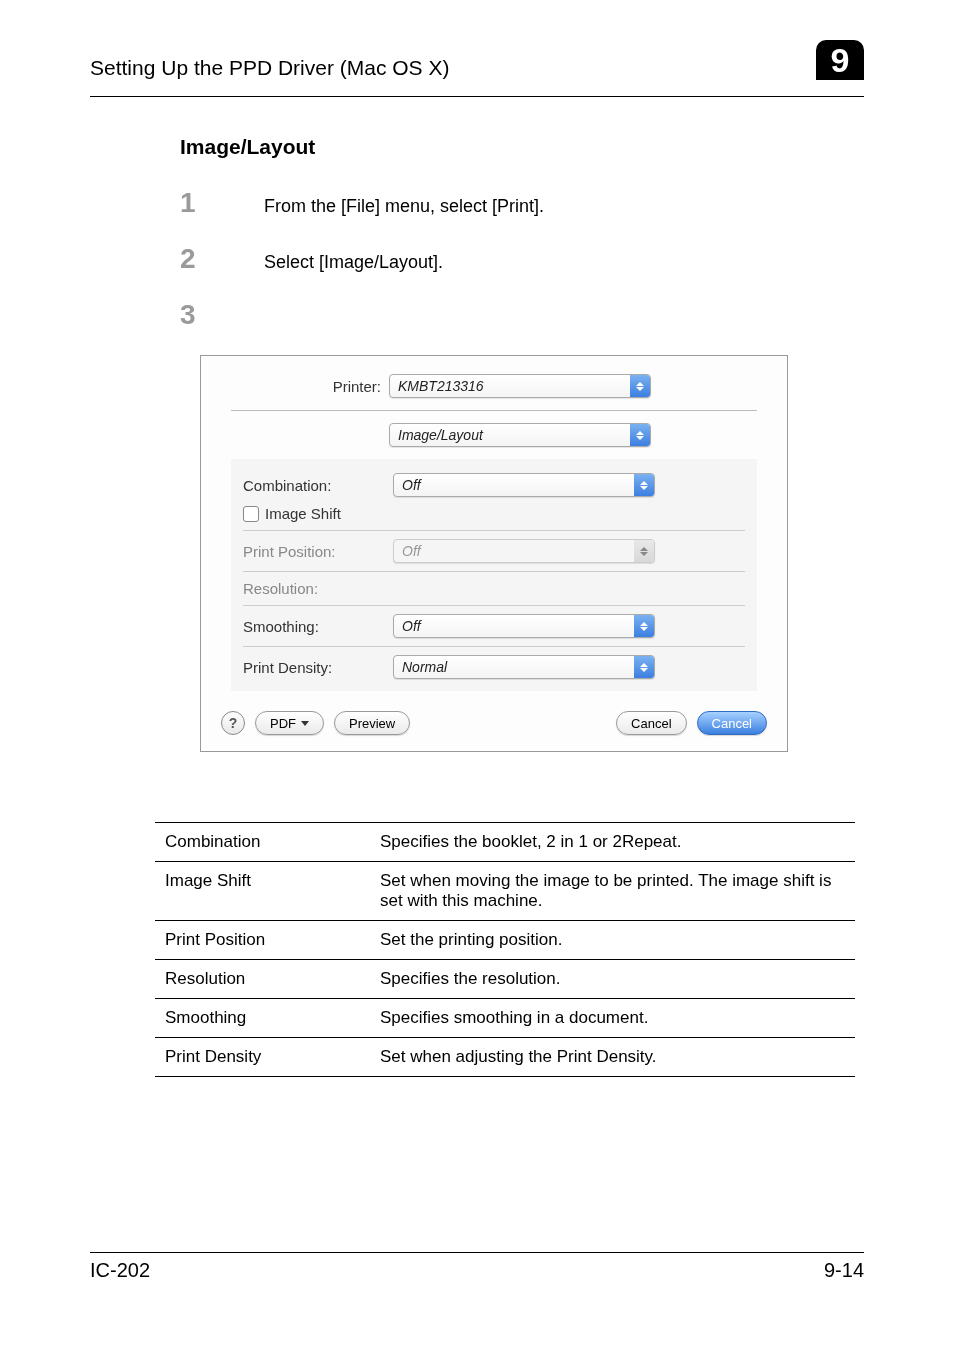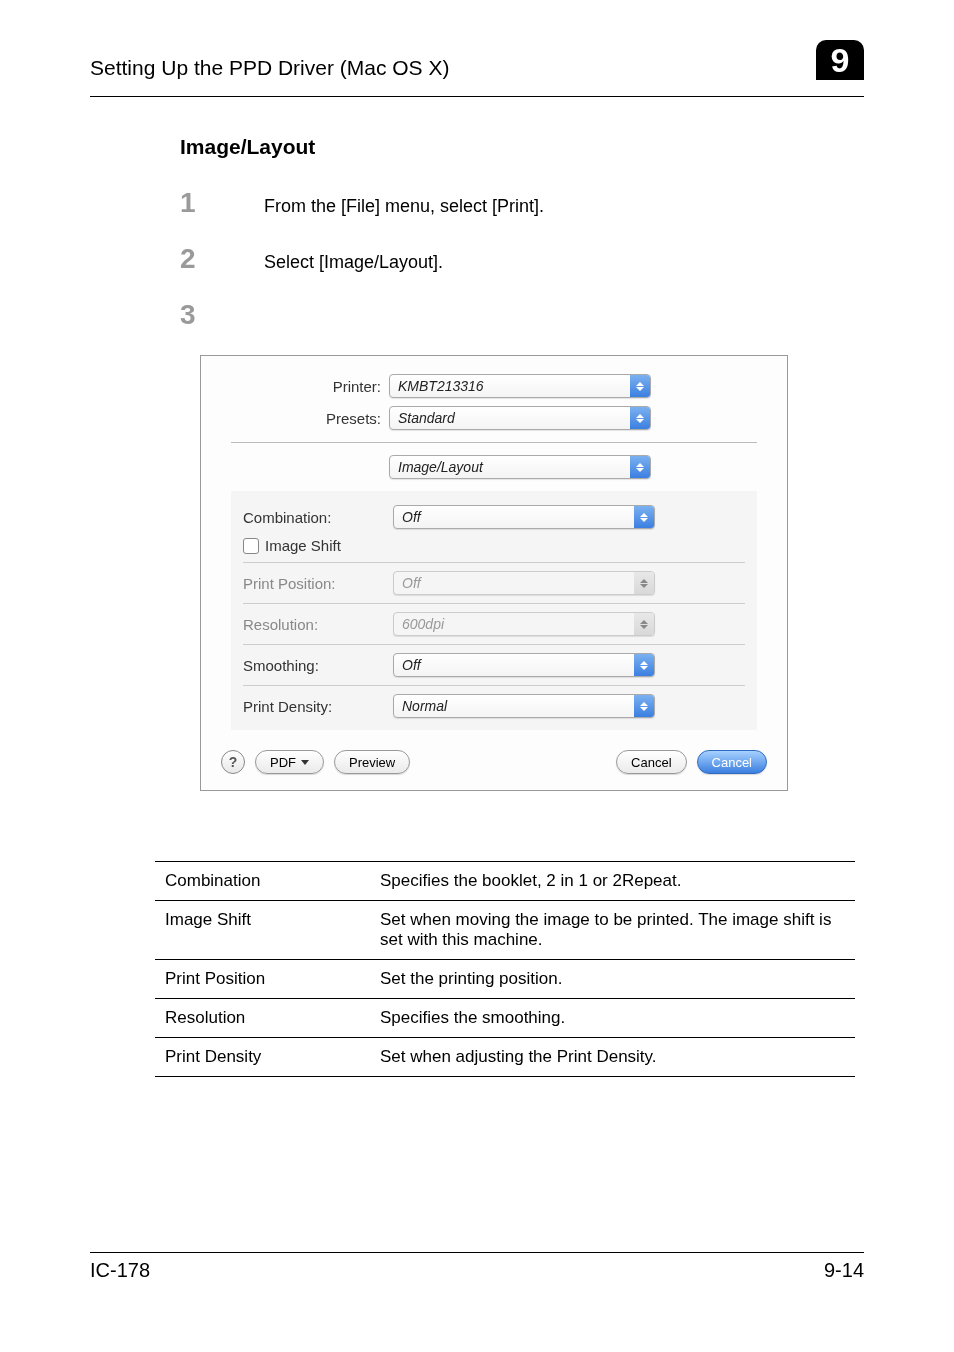--- a/index.html
+++ b/index.html
@@ -262,30 +262,20 @@
       <div class="dlg-label">Printer:</div>
       <div class="mac-select" style="width:260px">
         <span class="sel-text">KMBT213316</span>
         <span class="sel-arrow">
             <span class="tri-up"></span>
             <span class="tri-down"></span>
           </span>
       </div>
     </div>
 
-    <div class="dlg-row">
-      <div class="dlg-label">Presets:</div>
-      <div class="mac-select" style="width:260px">
-        <span class="sel-text">Standard</span>
-        <span class="sel-arrow">
-            <span class="tri-up"></span>
-            <span class="tri-down"></span>
-          </span>
-      </div>
-    </div>
 
     <div class="divider"></div>
 
     <div class="dlg-row">
       <div class="dlg-label"></div>
       <div class="mac-select" style="width:260px">
         <span class="sel-text">Image/Layout</span>
         <span class="sel-arrow">
             <span class="tri-up"></span>
             <span class="tri-down"></span>
@@ -321,27 +311,20 @@
               <span class="tri-up"></span>
               <span class="tri-down"></span>
             </span>
         </div>
       </div>
 
       <div class="sep-line"></div>
 
       <div class="ig-row">
         <div class="ig-label dim">Resolution:</div>
-        <div class="mac-select disabled" style="width:260px">
-          <span class="sel-text">600dpi</span>
-          <span class="sel-arrow">
-              <span class="tri-up"></span>
-              <span class="tri-down"></span>
-            </span>
-        </div>
       </div>
 
       <div class="sep-line"></div>
 
       <div class="ig-row">
         <div class="ig-label">Smoothing:</div>
         <div class="mac-select" style="width:260px">
           <span class="sel-text">Off</span>
           <span class="sel-arrow">
               <span class="tri-up"></span>
@@ -395,27 +378,31 @@
     <tr>
       <td class="col-a">Image Shift</td>
       <td>Set when moving the image to be printed. The image shift is set with this machine.</td>
     </tr>
     <tr>
       <td class="col-a">Print Position</td>
       <td>Set the printing position.</td>
     </tr>
     <tr>
       <td class="col-a">Resolution</td>
-      <td>Specifies the smoothing.</td>
+      <td>Specifies the resolution.</td>
+    </tr>
+    <tr>
+      <td class="col-a">Smoothing</td>
+      <td>Specifies smoothing in a document.</td>
     </tr>
     <tr>
       <td class="col-a">Print Density</td>
       <td>Set when adjusting the Print Density.</td>
     </tr>
   </tbody>
     </table>
 
   <div class="page-footer">
-    <span>IC-178</span>
+    <span>IC-202</span>
     <span>9-14</span>
   </div>
 
 </div>
 
 </body></html>

